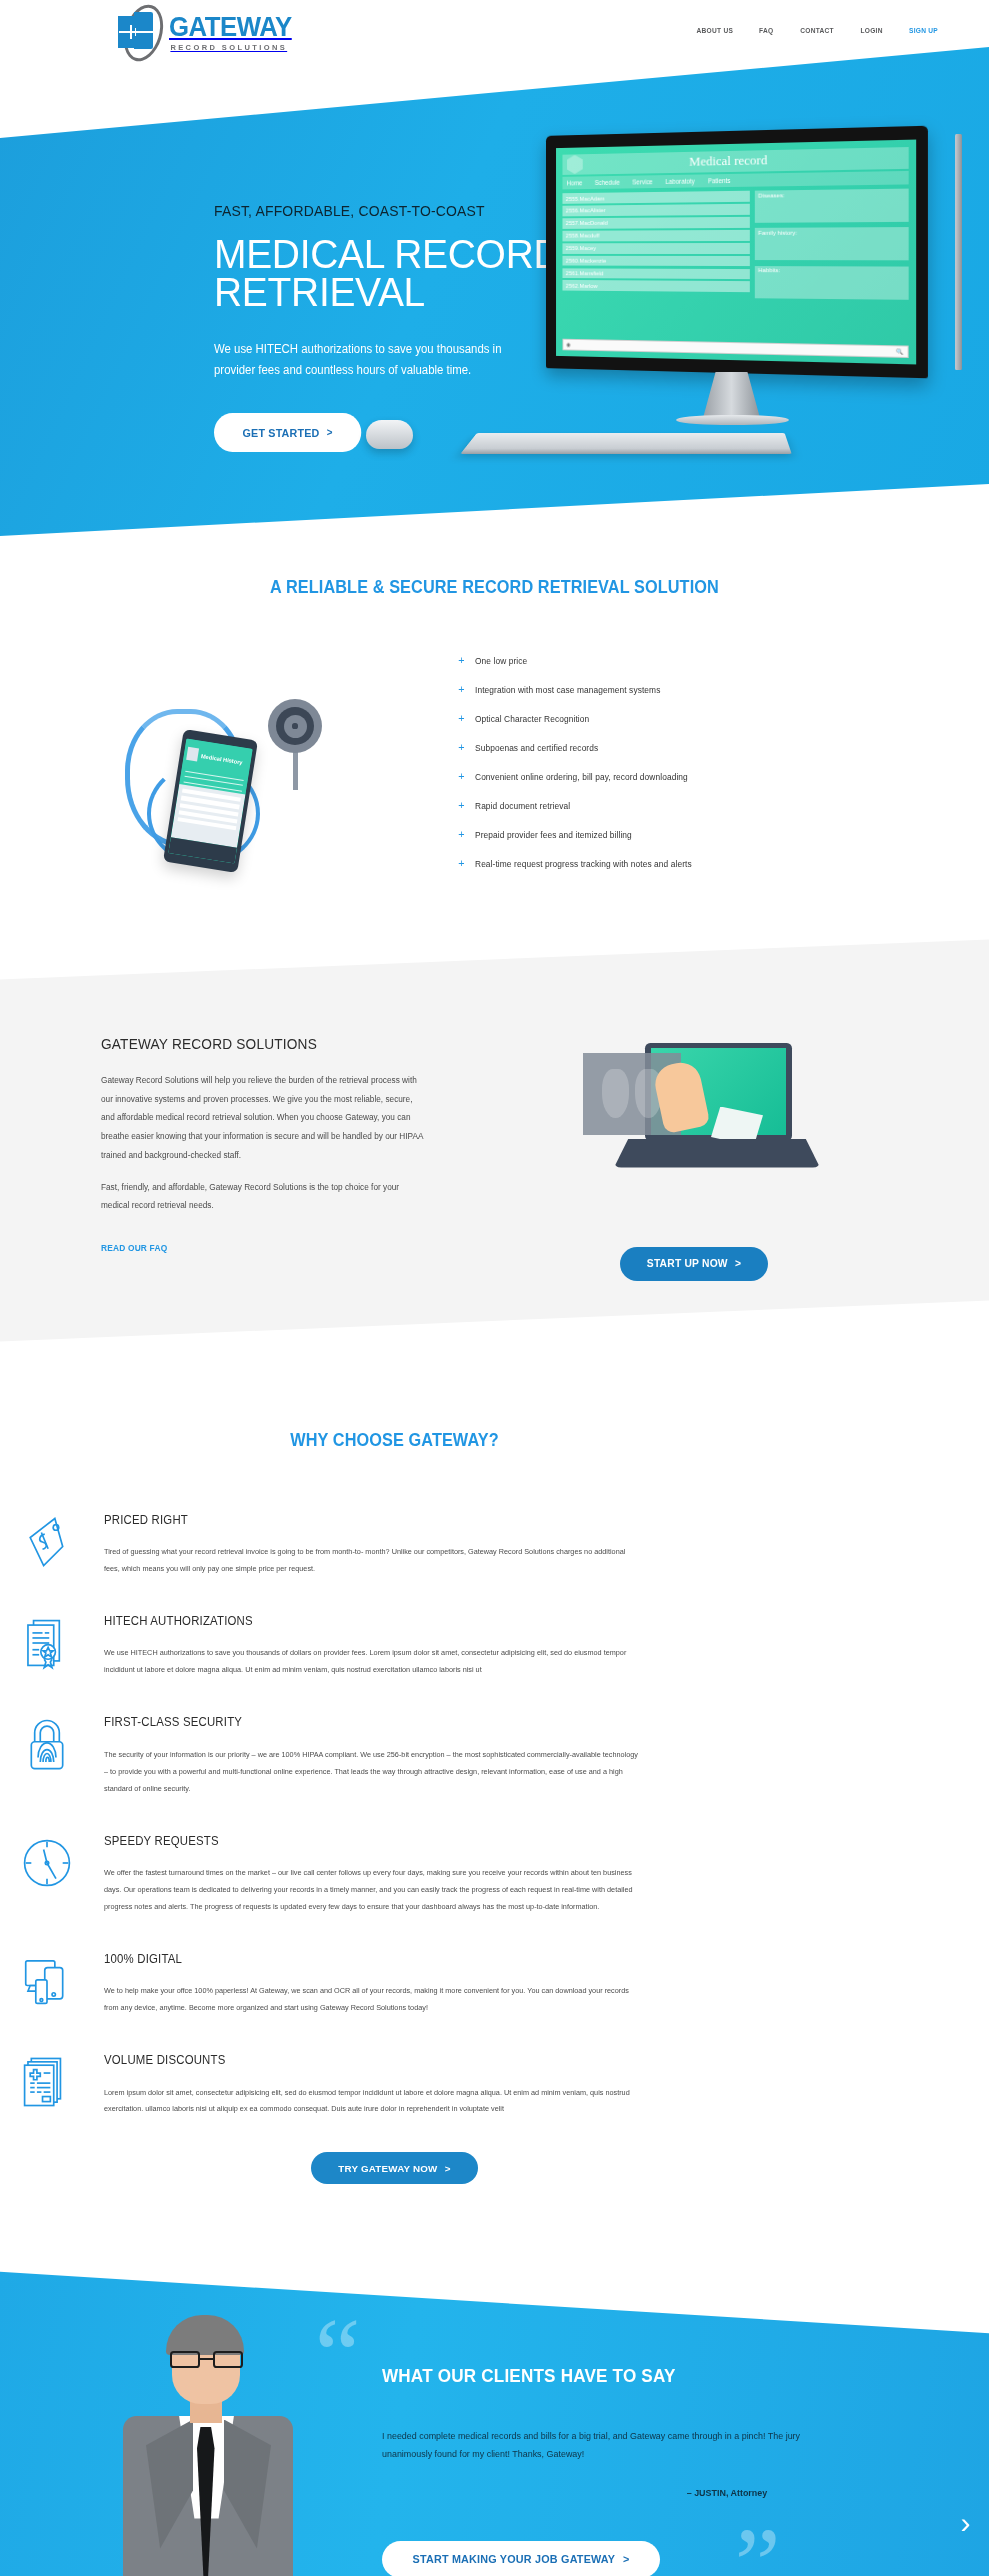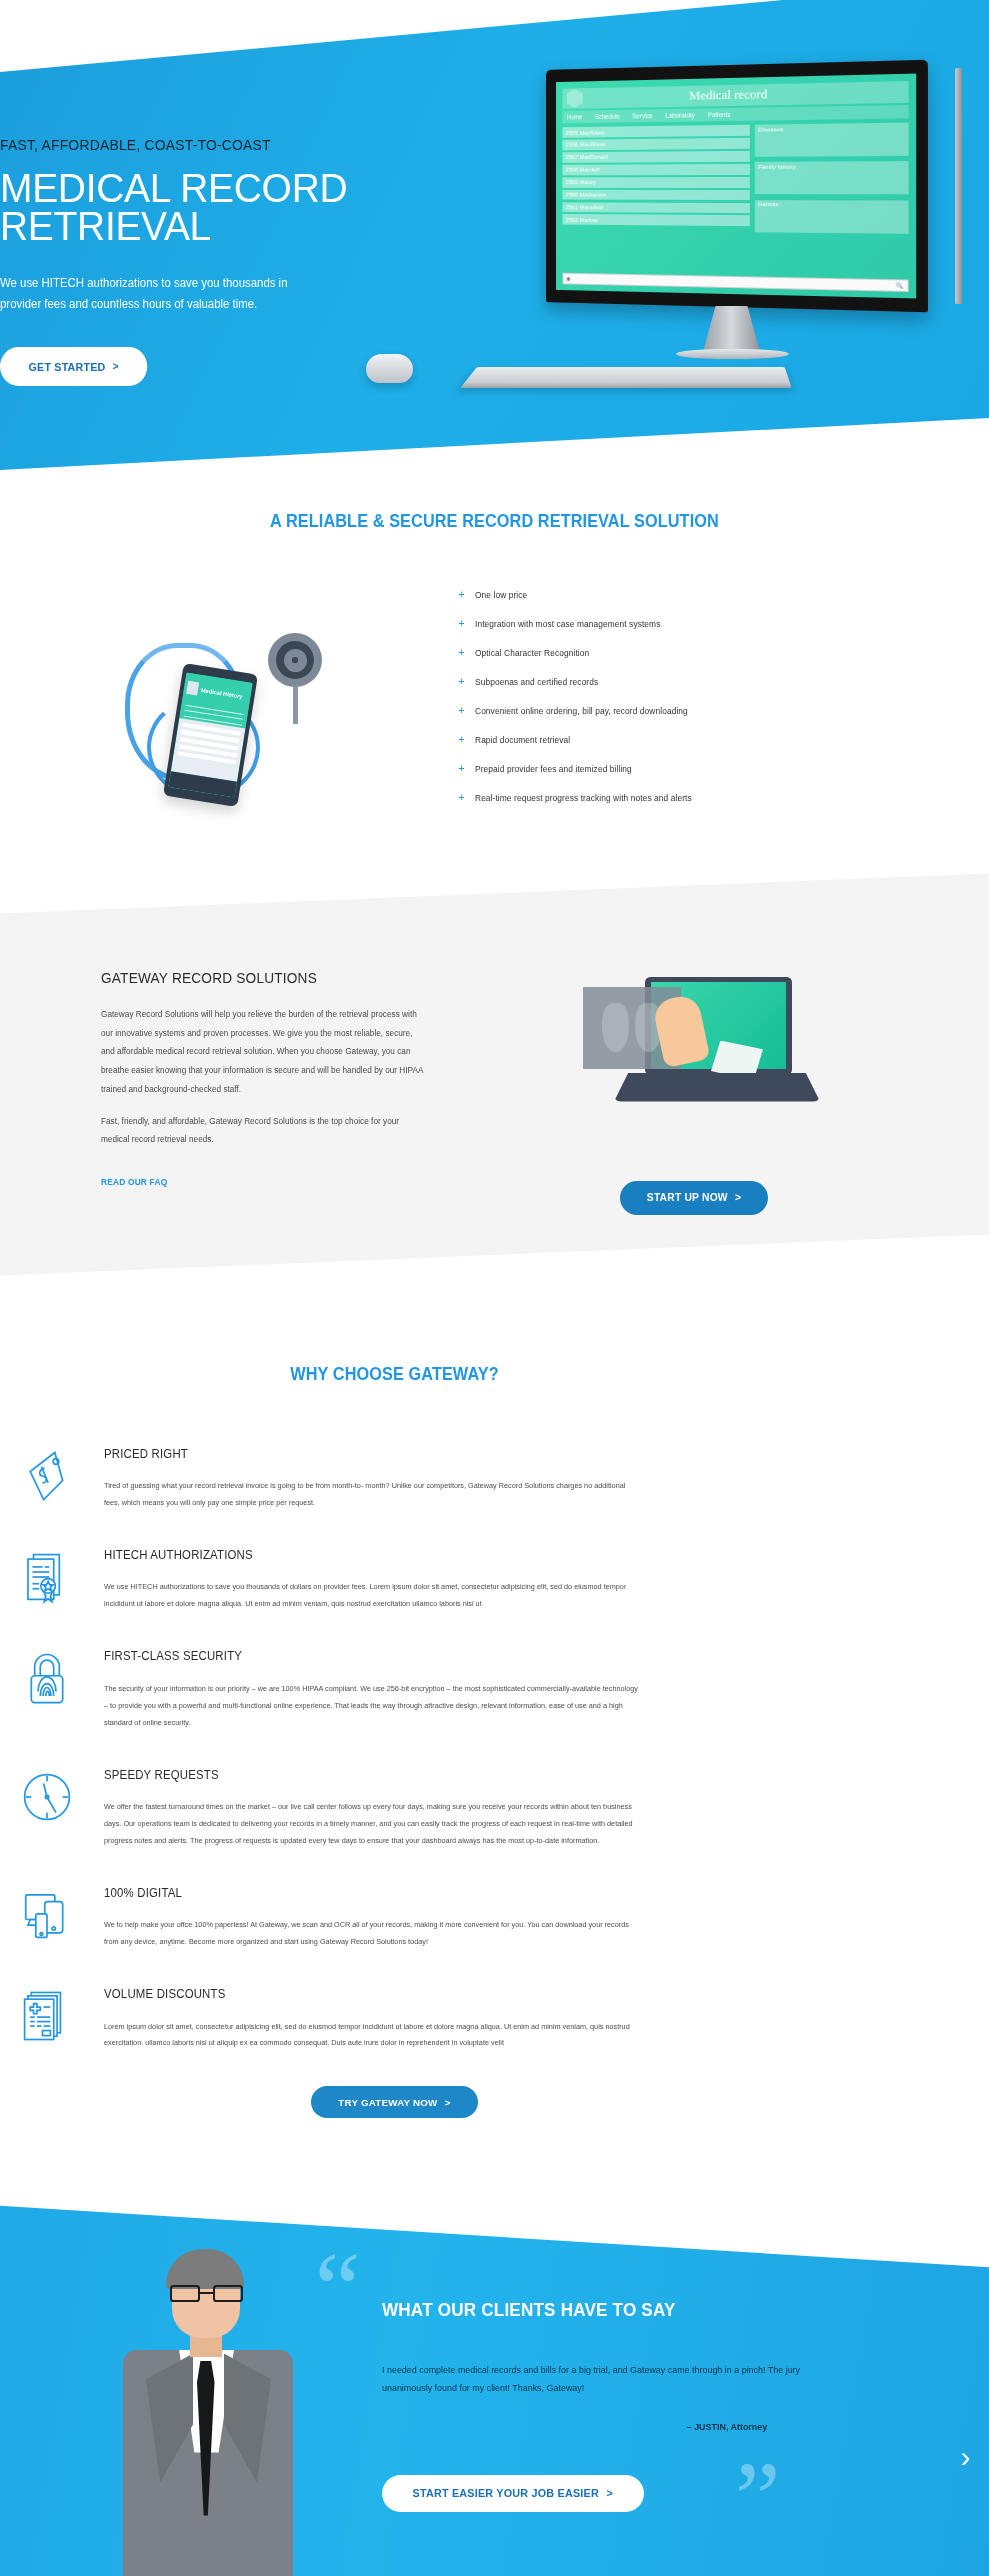--- a/index.html
+++ b/index.html
@@ -48,21 +48,21 @@
     position:relative;width:989px;height:536px;
     margin-top:-66px;overflow:hidden;
   }
   .hero-bg{
     position:absolute;inset:0;
     background:linear-gradient(115deg,#1c9ddb 0%,#1eaee8 45%,#19a8e4 100%);
     clip-path:polygon(0 138px, 989px 47px, 989px 484px, 0 536px);
   }
   .hero-inner{
     position:relative;z-index:5;width:989px;height:100%;
-    padding-top:202px;
+    padding-left:214px;padding-top:202px;
   }
   .hero-eyebrow{
     color:#0d2430;font-size:15px;letter-spacing:0.2px;
     font-weight:400;transform:scaleX(.93);transform-origin:left;
   }
   .hero-title{
     color:#fff;font-size:41px;line-height:.95;font-weight:400;
     margin-top:15.5px;letter-spacing:-0.3px;
     transform:scaleX(.95);transform-origin:left;
   }
@@ -301,20 +301,41 @@
   .lm-sq2{position:absolute;left:15.5px;top:14%;width:19.6px;height:64%;background:#1b87c9;border-radius:0 2.1px 2.1px 0;}
   .lm-ekg{position:absolute;left:1px;top:47%;width:36px;height:1.3px;background:#fff;}
   .lm-ekg:before{content:"";position:absolute;left:11.3px;top:-6.7px;width:1.5px;height:14.4px;background:#fff;}
   .lm-ekg:after{content:"";position:absolute;left:15.5px;top:-3.6px;width:1.5px;height:8.2px;background:#fff;}
 </style>
 </head>
 <body>
 
 <div class="page">
 
+  <header class="header">
+    <a class="logo" href="#">
+      <span class="logo-mark">
+        <span class="lm-ring"></span>
+          <span class="lm-sq1"></span>
+          <span class="lm-sq2"></span>
+          <span class="lm-ekg"></span>
+      </span>
+      <span class="logo-text">
+        <span class="logo-gateway">GATEWAY</span>
+        <span class="logo-sub">RECORD SOLUTIONS</span>
+      </span>
+    </a>
+    <nav class="nav">
+      <a href="#">ABOUT US</a>
+      <a href="#">FAQ</a>
+      <a href="#">CONTACT</a>
+      <a href="#">LOGIN</a>
+      <a href="#" class="accent">SIGN UP</a>
+    </nav>
+  </header>
 
   <section class="hero">
     <div class="hero-bg"></div>
 
     <div class="monitor-wrap">
       <div class="mon-edge"></div>
       <div class="mon-frame">
         <div class="mon-screen">
           <div class="mr-head">
             <span class="mr-hex"></span>
@@ -619,21 +640,21 @@
             </span>
         </div>
       </div>
       <div class="testi-body">
         <span class="q-open">“</span>
         <span class="q-close">”</span>
         <h2 class="testi-h">WHAT OUR CLIENTS HAVE TO SAY</h2>
         <p class="testi-q">I needed complete medical records and bills for a big trial, and Gateway came through in a pinch! The jury unanimously found for my client! Thanks, Gateway!</p>
         <p class="testi-a">– JUSTIN, Attorney</p>
         <button class="btn testi-btn">
-          <span>START EASIER YOUR JOB EASIER</span>
+          <span>START MAKING YOUR JOB GATEWAY</span>
           <span class="chev" style="margin-left:7.7px">&gt;</span>
         </button>
         <div class="testi-arrow">›</div>
       </div>
     </div>
   </section>
 
 </div>
 
 

